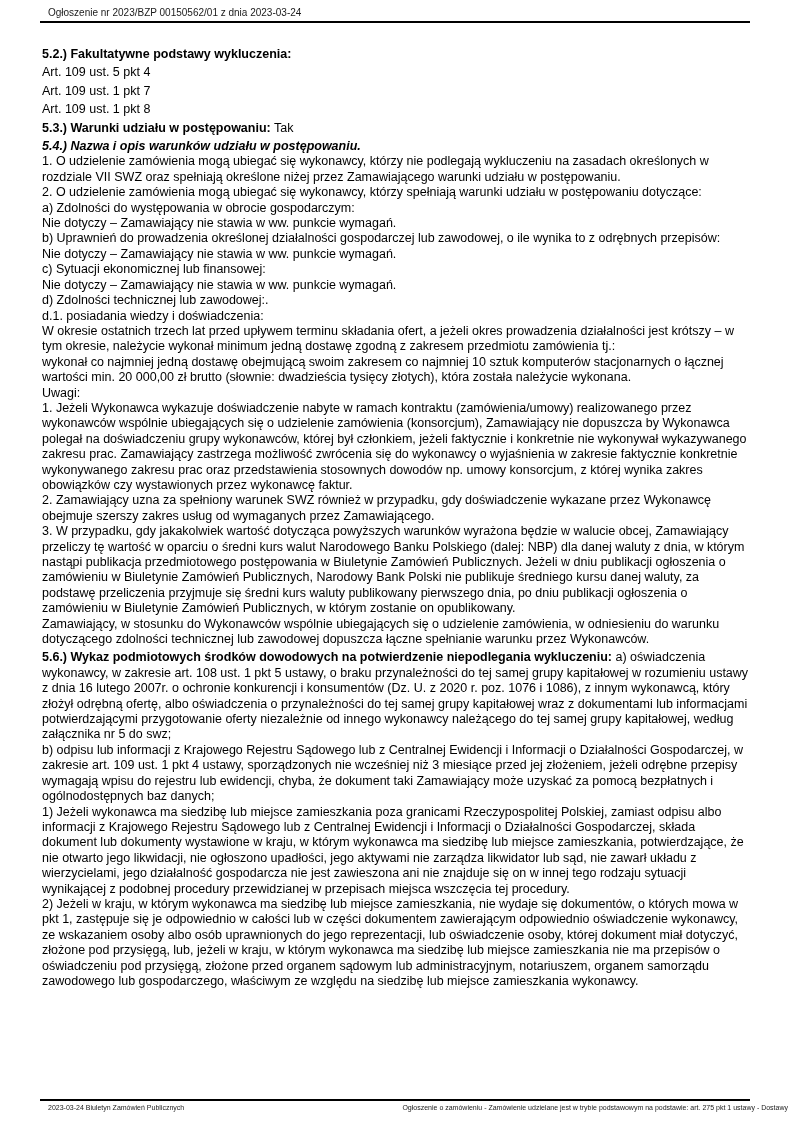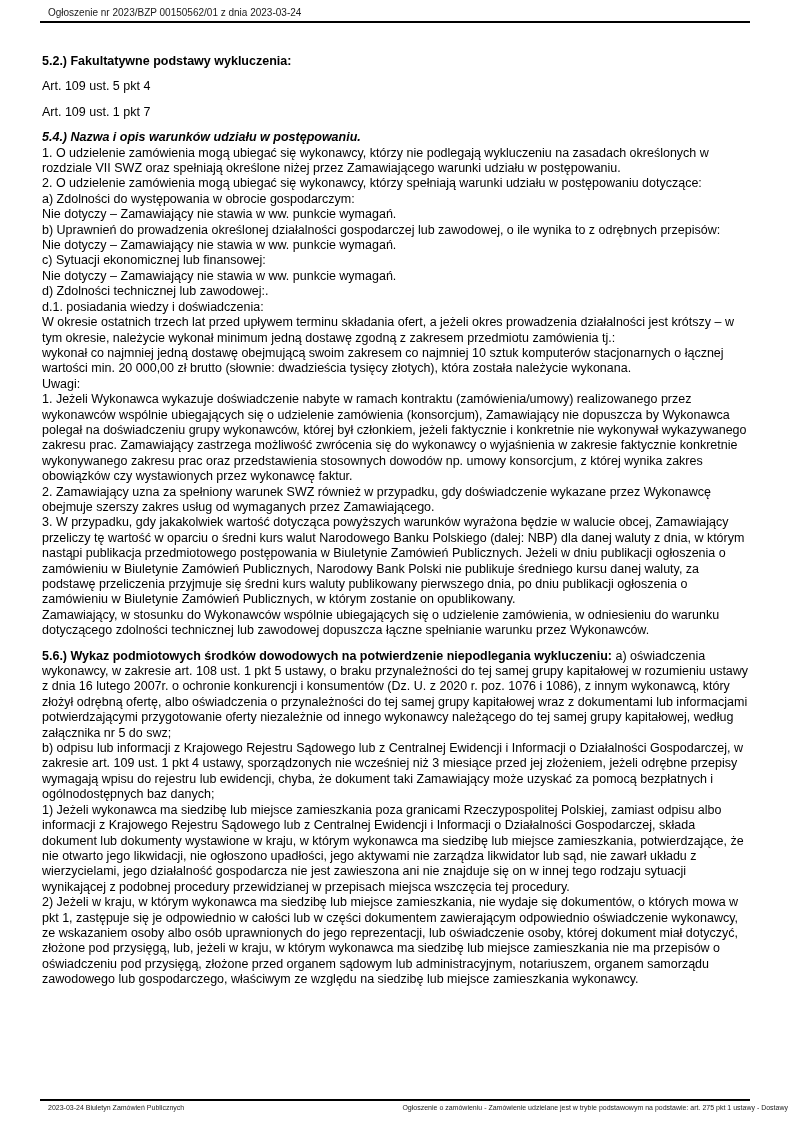--- a/index.html
+++ b/index.html
@@ -18,21 +18,21 @@
   .header-rule {
     position:absolute; top:21px; left:40px;
     width:710px; height:2px; background:#000;
   }
   .content {
     position:absolute; top:44px; left:42px;
     width:709px;
     font-size:12.5px; line-height:15.4px;
     text-align:left;
   }
-  .content p, .content .block { margin:10px 0; }
+  .content p, .content .block { margin:3px 0; }
   .h, b { font-weight:bold; }
   .pre { white-space:pre-wrap; }
   .s54-heading { font-weight:bold;font-style:italic; }
   .footer-rule {
     position:absolute; top:1099px; left:40px;
     width:710px; height:2px; background:#000;
   }
   .footer-left {
     position:absolute; top:1104px; left:48px;
     font-size:7px; color:#1a1a1a;
@@ -50,21 +50,23 @@
 
   <span class="header-text">Ogłoszenie nr 2023/BZP 00150562/01 z dnia 2023-03-24</span>
   <div class="header-rule"></div>
 
   <main class="content">
 
     <p class="h">5.2.) Fakultatywne podstawy wykluczenia:</p>
 
     <p>Art. 109 ust. 5 pkt 4</p>
     <p>Art. 109 ust. 1 pkt 7</p>
+    <p>Art. 109 ust. 1 pkt 8</p>
 
+    <p><b>5.3.) Warunki udziału w postępowaniu:</b> <span>Tak</span></p>
 
     <div class="block">
       <div class="s54-heading">5.4.) Nazwa i opis warunków udziału w postępowaniu.</div>
       <div class="pre">1. O udzielenie zamówienia mogą ubiegać się wykonawcy, którzy nie podlegają wykluczeniu na zasadach określonych w rozdziale VII SWZ oraz spełniają określone niżej przez Zamawiającego warunki udziału w postępowaniu.
 2. O udzielenie zamówienia mogą ubiegać się wykonawcy, którzy spełniają warunki udziału w postępowaniu dotyczące:
 a) Zdolności do występowania w obrocie gospodarczym:
 Nie dotyczy – Zamawiający nie stawia w ww. punkcie wymagań.
 b) Uprawnień do prowadzenia określonej działalności gospodarczej lub zawodowej, o ile wynika to z odrębnych przepisów:
 Nie dotyczy – Zamawiający nie stawia w ww. punkcie wymagań.
 c) Sytuacji ekonomicznej lub finansowej:

